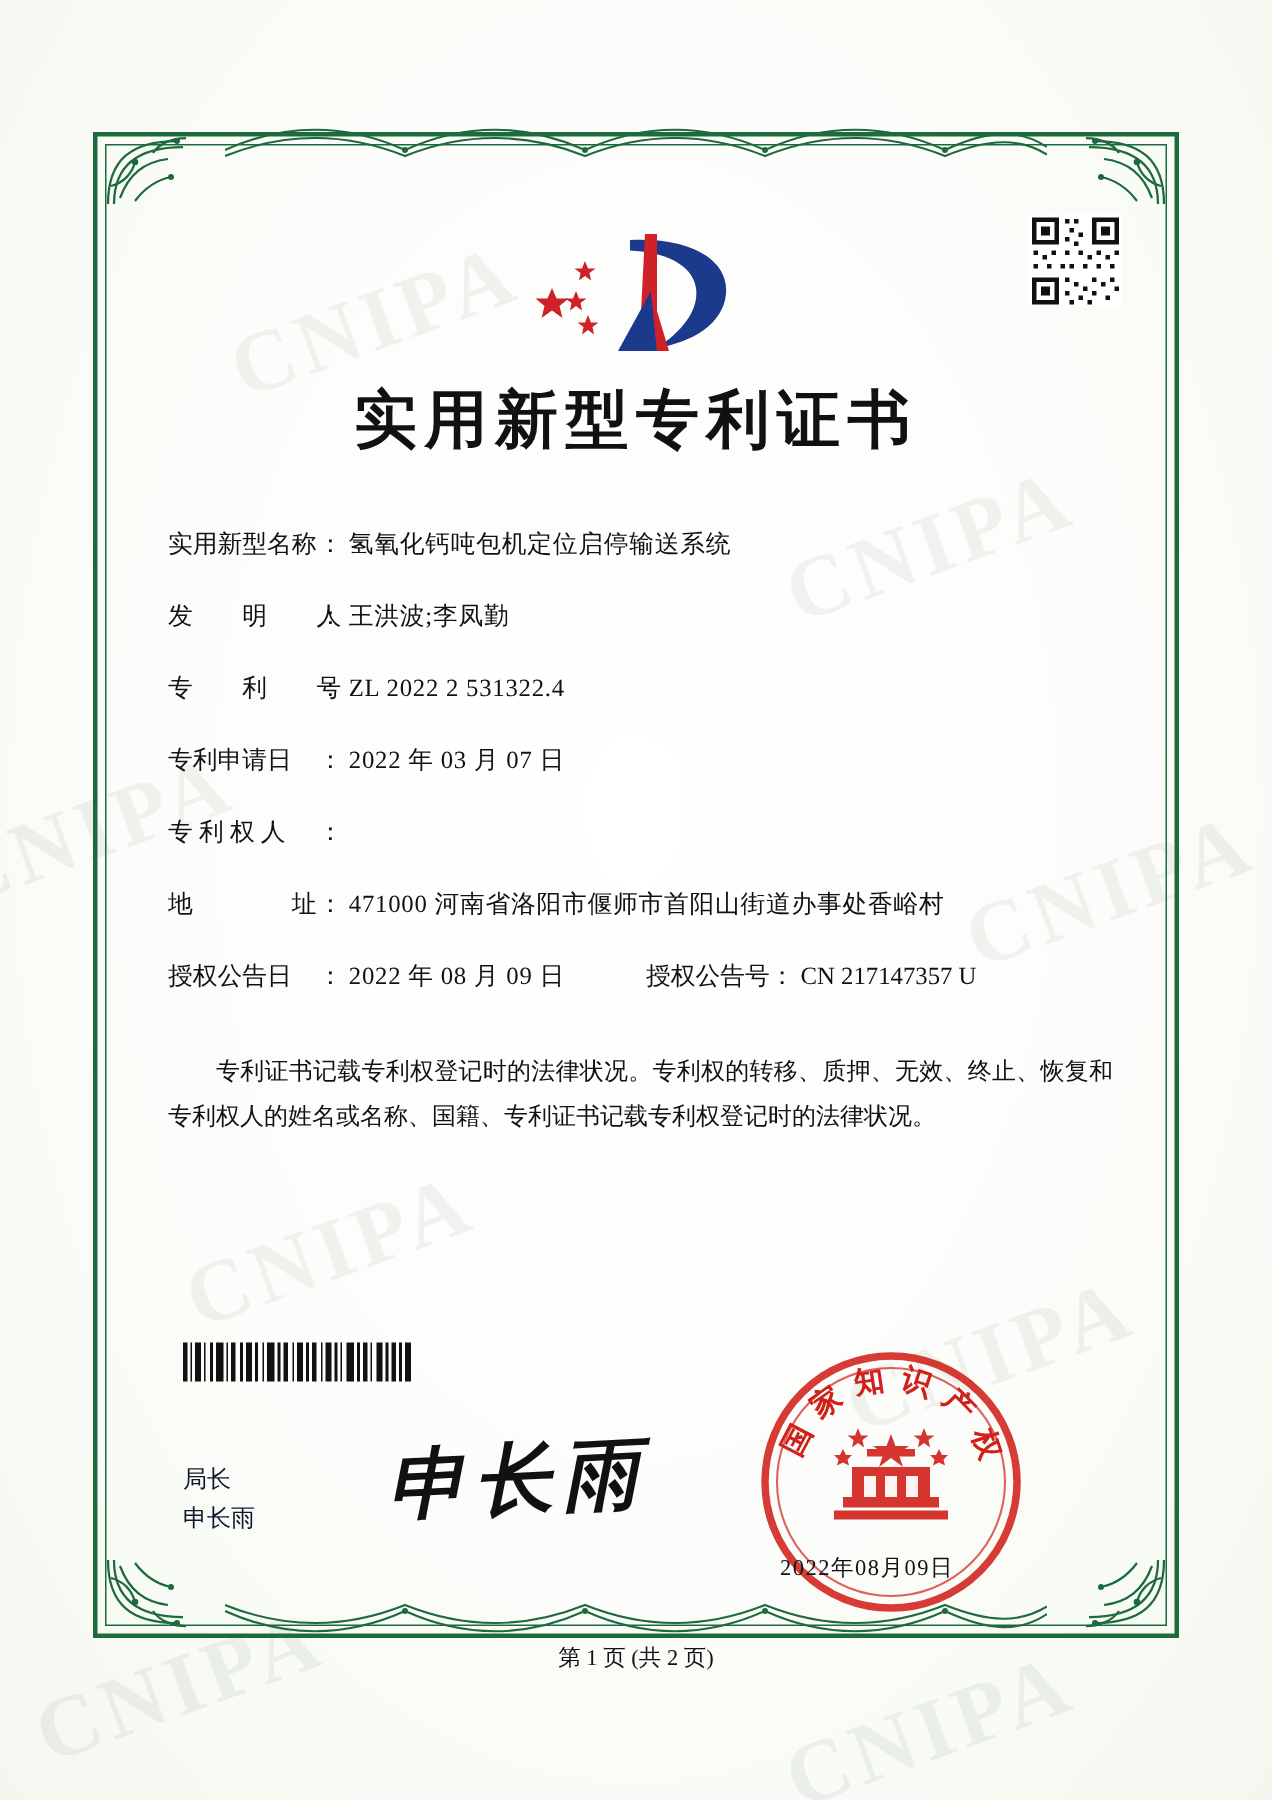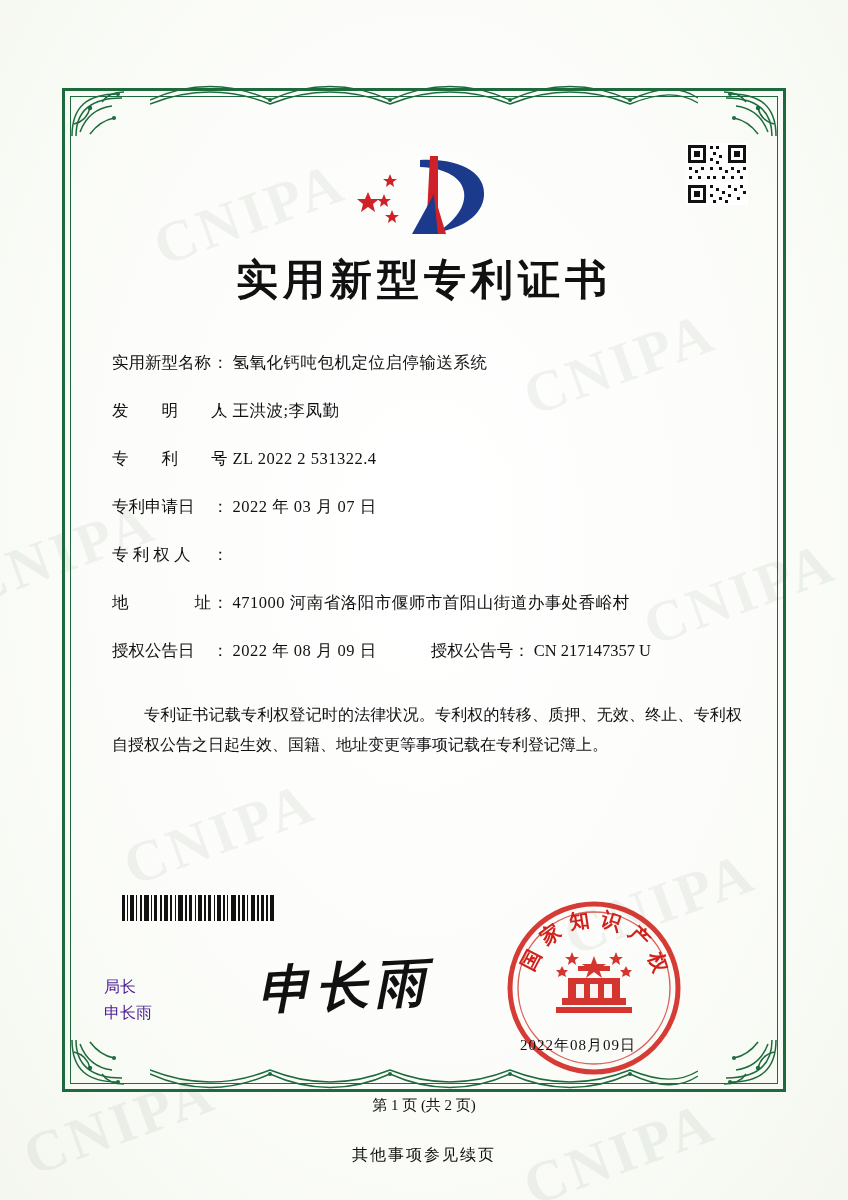--- a/index.html
+++ b/index.html
@@ -177,25 +177,25 @@
   }
   .barcode i {
     display: block;
     background: #111;
     height: 100%;
   }
 
   
   .sig-label {
     position: absolute;
-    left: 104px;
+    left: 122px;
     top: 974px;
     font-size: 16px;
     line-height: 26px;
-    color: #4c1d95;
+    color: #0f172a;
   }
   .sig-script {
     position: absolute;
     left: 258px;
     top: 952px;
     font-size: 52px;
     color: #111;
     font-family: "Liberation Serif", "DejaVu Serif", serif;
     font-style: italic;
     font-weight: bold;
@@ -471,21 +471,21 @@
       <span class="field-label">授权公告日</span>
       <span class="field-colon">：</span>
       <span class="field-value">2022 年 08 月 09 日</span>
       <span class="second-label">授权公告号</span>
       <span>：</span>
       <span class="second-value">CN 217147357 U</span>
     </div>
   </div>
 
   <div class="paras">
-    <p>专利证书记载专利权登记时的法律状况。专利权的转移、质押、无效、终止、专利权自授权公告之日起生效、国籍、地址变更等事项记载在专利登记簿上。</p>
+    <p>专利证书记载专利权登记时的法律状况。专利权的转移、质押、无效、终止、恢复和专利权人的姓名或名称、国籍、专利证书记载专利权登记时的法律状况。</p>
   </div>
 
   <div class="barcode">
     <i style="width:3px"></i>
       <i style="width:2px;background:transparent"></i>
     <i style="width:1px"></i>
       <i style="width:2px;background:transparent"></i>
     <i style="width:4px"></i>
       <i style="width:2px;background:transparent"></i>
     <i style="width:1px"></i>
@@ -577,14 +577,13 @@
         <path id="sealArc" d="M 88,88 m -62,0 a 62,62 0 1,1 124,0"></path>
       </defs>
       <text font-family="'Liberation Serif', serif" font-size="20" font-weight="bold" fill="#d0201a" letter-spacing="9">
         <textPath href="#sealArc" startOffset="8%">国家知识产权局</textPath>
       </text>
     </svg>
   </div>
   <div class="seal-date">2022年08月09日</div>
 
   <div class="page-num">第 1 页 (共 2 页)</div>
-  <div class="footer-note">其他事项参见续页</div>
 </div>
 
 </body></html>

